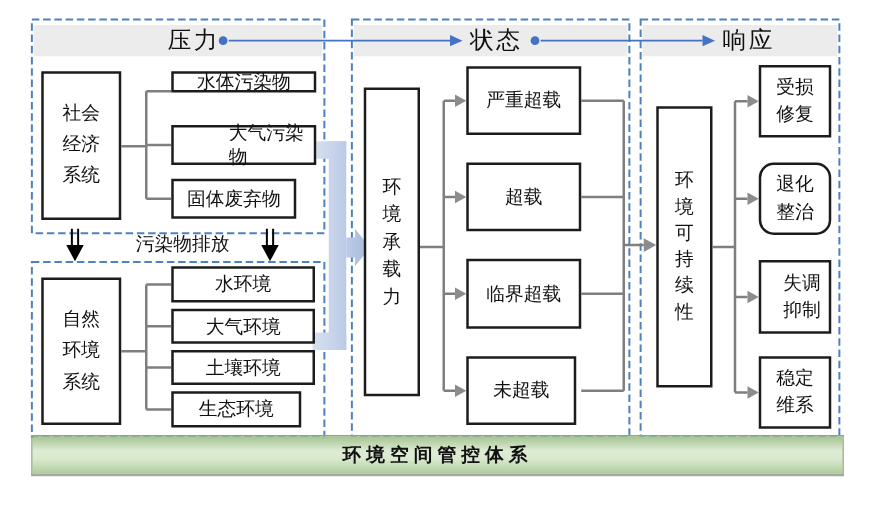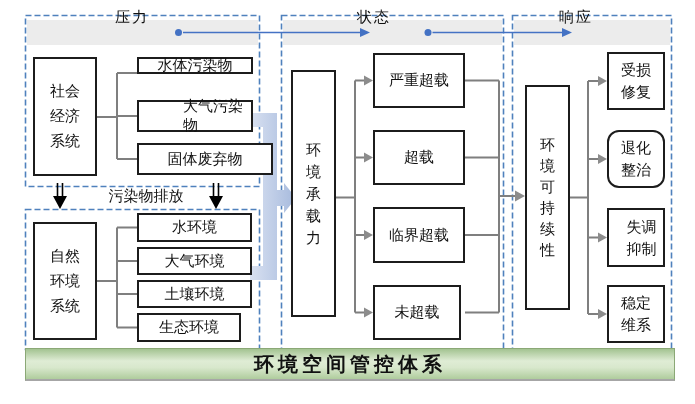--- a/index.html
+++ b/index.html
@@ -4,22 +4,22 @@
 <style>
   html,body{margin:0;padding:0;background:#fff;}
   #stage{
     position:relative;width:695px;height:404px;background:#fff;overflow:hidden;
     font-family:"Liberation Serif","DejaVu Serif",serif;color:#111;
   }
   
   .hband{position:absolute;height:25px;top:20px;background:#ececec;z-index:1;}
   
   .blabel{
-    position:absolute;top:8px;height:18px;line-height:18px;width:80px;
-    font-size:15px;letter-spacing:2px;z-index:3;
+    position:absolute;top:24px;height:18px;line-height:18px;width:80px;
+    text-align:center;font-size:19px;letter-spacing:2px;z-index:3;
   }
   svg.overlay{position:absolute;left:0;top:0;z-index:2;}
   
   .box{
     position:absolute;background:#fff;border:2px solid #1c1c1c;box-sizing:border-box;
     display:flex;align-items:center;justify-content:center;
     font-size:15px;z-index:3;
   }
   .box .v2{display:block;width:33px;word-break:break-all;line-height:25px;text-align:center;}
   .box .v1{display:block;width:17px;word-break:break-all;line-height:22px;text-align:center;}
@@ -27,21 +27,21 @@
   .box .w2{display:block;width:34px;word-break:break-all;line-height:22px;text-align:center;}
   .dlabel{
     position:absolute;left:101px;top:188px;width:90px;height:17px;line-height:17px;
     text-align:center;font-size:15px;z-index:3;
   }
   .footer-band{
     position:absolute;left:25px;top:348px;width:650px;height:33px;box-sizing:border-box;
     background:linear-gradient(180deg,#a3c391 0%,#dfecd5 40%,#d8e8cc 62%,#afcc9d 100%);
     border:1px solid #8ba876;border-bottom:2px solid #a6a6a6;
     display:flex;align-items:center;justify-content:center;
-    font-size:20px;font-weight:600;letter-spacing:4px;z-index:4;
+    font-size:15px;font-weight:600;letter-spacing:4px;z-index:4;
   }
 </style>
 </head>
 <body>
 
 <div id="stage">
 
   <div class="hband" style="left:27px;width:231px;"></div>
   <div class="hband" style="left:283px;width:219px;"></div>
   <div class="hband" style="left:514px;width:156px;"></div>
@@ -125,21 +125,21 @@
 
   <div class="box" style="left:33px;top:57px;width:64px;height:119px;">
     <span class="v2">社会经济系统</span>
   </div>
   <div class="box" style="left:137px;top:57px;width:116px;height:17px;">
     <span>水体污染物</span>
   </div>
   <div class="box" style="left:137px;top:100px;width:116px;height:32px;padding-left:44px;">
     <span>大气污染物</span>
   </div>
-  <div class="box" style="left:137px;top:143px;width:136px;height:32px;">
+  <div class="box" style="left:137px;top:143px;width:100px;height:32px;">
     <span>固体废弃物</span>
   </div>
 
   <div class="dlabel">污染物排放</div>
 
   <div class="box" style="left:33px;top:222px;width:64px;height:118px;justify-content:center;">
     <span class="v2">自然环境系统</span>
   </div>
   <div class="box" style="left:137px;top:213px;width:115px;height:29px;">
     <span>水环境</span>

